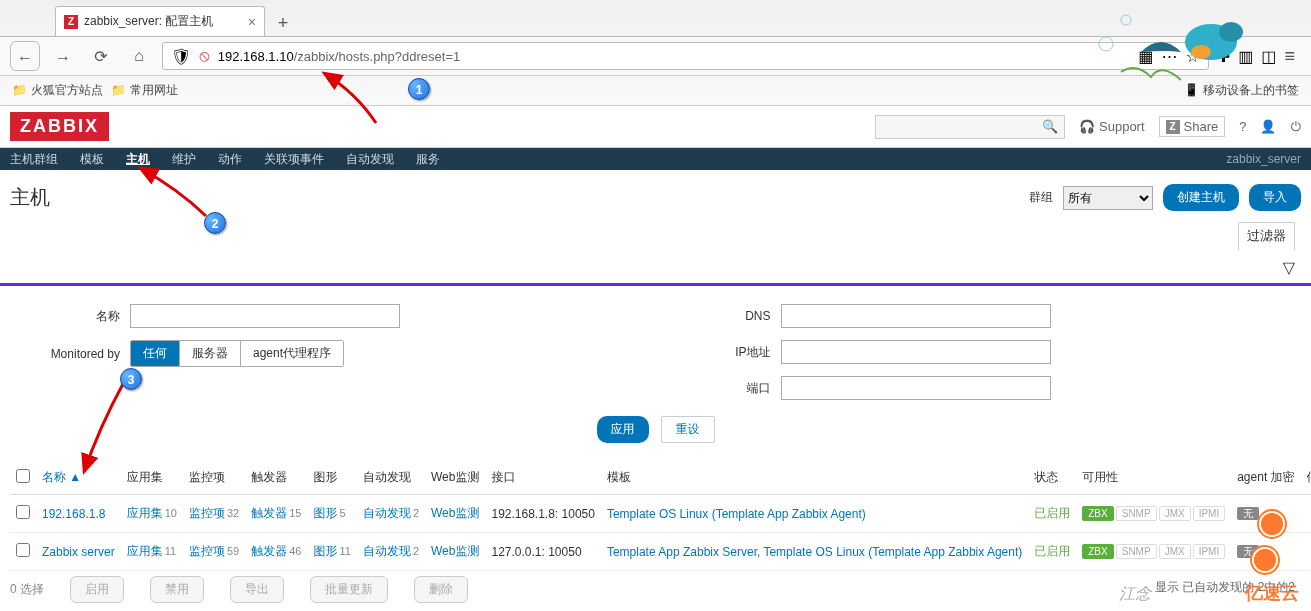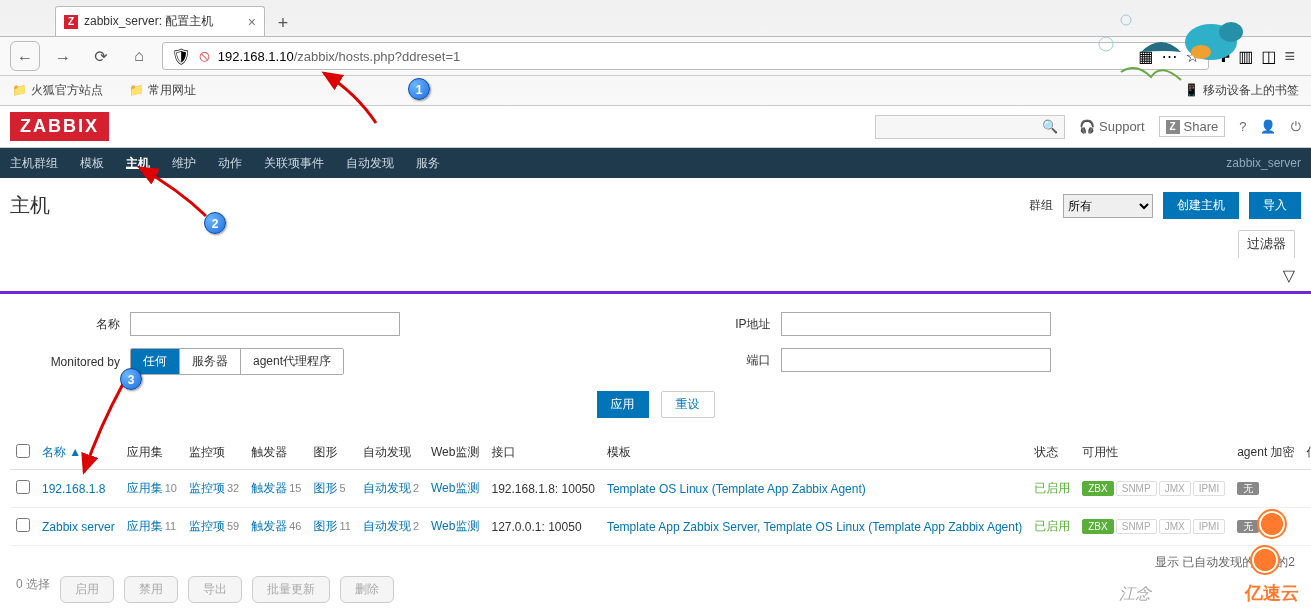--- a/index.html
+++ b/index.html
@@ -10,50 +10,50 @@
 .tab { height: 30px; width: 210px; background: #fff; border: 1px solid #bbb; border-bottom: none; border-radius: 3px 3px 0 0; display: flex; align-items: center; padding: 0 8px; font-size: 12px; color: #333; gap: 6px; }
 .tab .favicon { width:14px; height:14px; background:#d4202f; color:#fff; font-size:10px; text-align:center; line-height:14px; font-weight:bold; }
 .tab .close { margin-left:auto; color:#777; font-size:14px; cursor:pointer; }
 .new-tab { width:28px; height:26px; text-align:center; line-height:26px; color:#555; font-size:18px; margin-left:4px; cursor:pointer; }
 .addr-bar { height:40px; display:flex; align-items:center; padding:0 10px; gap:8px; background:#f9f9f9; border-top:1px solid #bbb; border-bottom:1px solid #ccc; }
 .nav-btn { width:30px; height:30px; border:1px solid #bbb; border-radius:6px; display:flex; align-items:center; justify-content:center; color:#555; font-size:16px; cursor:pointer; }
 .nav-btn.flat { border:none; }
 .url-box { flex:1; height:28px; border:1px solid #bbb; border-radius:3px; display:flex; align-items:center; padding:0 8px; background:#fff; gap:8px; }
 .url-text { flex:1; font-size:13px; color:#666; }
 .url-text .host { color:#000; }
-.bm-bar { height:28px; display:flex; align-items:center; padding:0 12px; gap:26px; font-size:12px; color:#444; }
+.bm-bar { height:28px; display:flex; align-items:center; padding:0 12px; gap:8px; font-size:12px; color:#444; }
 .bm-item { display:flex; align-items:center; gap:4px; cursor:pointer; }
 .bm-item::before { content:"📁"; font-size:12px; }
 .bm-right { margin-left:auto; cursor:pointer; display:flex; align-items:center; gap:4px; }
 .bm-right::before { content:"📱"; }
 .bird { position:absolute; right:10px; top:2px; width:220px; height:90px; pointer-events:none; }
 .bird svg { width:100%; height:100%; }
 
 .zbx-header { height:42px; background:#fff; display:flex; align-items:center; padding:0 10px; border-bottom:1px solid #ccc; position:relative; }
 .zbx-logo { background:#d4202f; color:#fff; font-weight:bold; font-size:18px; letter-spacing:2px; padding:4px 10px; margin-right:20px; }
 .zbx-nav { display:flex; gap:22px; font-size:13px; color:#333; }
 .zbx-nav span { cursor:pointer; padding:4px 0; }
 .zbx-nav .active { color:#0275b8; border-bottom:3px solid #1f2c33; }
 .zbx-right { margin-left:auto; display:flex; align-items:center; gap:14px; color:#666; font-size:13px; }
 .zbx-search { width:190px; height:24px; border:1px solid #ccc; background:#f6f6f6; display:flex; align-items:center; padding:0 6px; }
 .zbx-search input { border:none; background:transparent; flex:1; outline:none; font-size:12px; }
 .share-box { border:1px solid #ccc; padding:2px 6px; display:flex; align-items:center; gap:4px; }
 .z-badge { width:14px; height:14px; background:#888; color:#fff; font-size:10px; text-align:center; line-height:14px; font-weight:bold; }
 
-.zbx-subnav { height:30px; background:#1f3a4d; display:flex; align-items:center; padding:0 10px; gap:22px; font-size:12px; color:#cdd9e2; }
+.zbx-subnav { height:22px; background:#1f3a4d; display:flex; align-items:center; padding:0 10px; gap:22px; font-size:12px; color:#cdd9e2; }
 .zbx-subnav span { cursor:pointer; }
 .zbx-subnav .active { color:#fff; font-weight:bold; text-decoration:underline; }
 .zbx-user { margin-left:auto; color:#8fa8bb; }
 
 .page-head { display:flex; align-items:center; padding:14px 10px 10px; }
 .page-title { font-size:20px; color:#333; }
 .page-head-right { margin-left:auto; display:flex; align-items:center; gap:10px; font-size:12px; }
 .grp-label { color:#333; }
 .grp-select { width:90px; height:24px; border:1px solid #aaa; font-size:12px; }
-.btn-blue { background:#0275b8; color:#fff; border:none; padding:5px 14px; font-size:12px; cursor:pointer; border-radius:0; }
+.btn-blue { background:#0275b8; color:#fff; border:none; padding:5px 14px; font-size:12px; cursor:pointer; border-radius:10px; }
 .btn-white { background:#fff; border:1px solid #ccc; padding:4px 14px; font-size:12px; cursor:pointer; color:#0275b8; border-radius:2px; }
 
 .filter-tab { display:flex; justify-content:flex-end; padding:0 16px 6px; align-items:flex-end; gap:8px; font-size:13px; color:#333; border-bottom:3px solid #6d28d9;flex-direction:column; }
 .filter-tab .lbl { padding:4px 8px; border:1px solid #ccc; border-bottom:2px solid #fff; border-radius:2px 2px 0 0; position:relative; top:1px; background:#fff; }
 .funnel { font-size:16px; }
 
 .filter-body { padding:18px 30px 10px; display:flex; gap:110px; }
 .filter-col { display:flex; flex-direction:column; gap:12px; flex:1; }
 .filter-row { display:flex; align-items:center; gap:10px; }
 .filter-row label { width:90px; text-align:right; font-size:12px; color:#333; }
@@ -74,21 +74,21 @@
 .cnt { color:#888; font-size:11px; margin-left:2px; }
 .status-on { color:#5aae3a; cursor:pointer;margin-top:8px; }
 .avail { display:flex; gap:2px; }
 .av-box { padding:1px 5px; font-size:10px; color:#aaa; border:1px solid #ddd; border-radius:2px; }
 .av-box.on { background:#5aae3a; color:#fff; border-color:#5aae3a; }
 .enc-box { background:#888; color:#fff; padding:1px 6px; font-size:10px; border-radius:2px; }
 .chk { width:14px; height:14px; }
 
 .table-foot { text-align:right; padding:8px 16px; font-size:12px; color:#666; }
 
-.bottom-bar { position:absolute; bottom:8px; left:16px; display:flex; gap:10px; font-size:12px; color:#888; }
+.bottom-bar { position:absolute; bottom:8px; left:10px; display:flex; align-items:center; gap:26px; font-size:12px; color:#888; }
 .bottom-bar button { border:1px solid #ccc; background:#f5f5f5; color:#aaa; padding:4px 14px; font-size:12px; cursor:not-allowed; border-radius:6px; }
 
 .watermark { position:absolute; right:12px; bottom:6px; display:flex; align-items:center; gap:6px;flex-direction:column; }
 .watermark .circ { width:30px; height:30px; border-radius:50%; background:radial-gradient(circle,#ff7a2e 58%,#ffe 62%); border:2px solid #ff7a2e; }
 .watermark .txt { color:#ff7a2e; font-size:18px; font-weight:bold; }
 .wm-text { position:absolute; right:160px; bottom:6px; color:#aaa; font-size:16px; font-style:italic; }
 
 .marker { position:absolute; width:22px; height:22px; border-radius:50%; background:radial-gradient(circle at 30% 30%,#6bb6ff,#1d6fe0); border:1px solid #0b4aa0; color:#fff; font-weight:bold; font-size:12px; text-align:center; line-height:22px; box-shadow:1px 1px 2px rgba(0,0,0,.4); pointer-events:none; }
 .arrow-svg { position:absolute; pointer-events:none; }
 </style>
@@ -194,20 +194,24 @@
     <div class="filter-row">
       <label>Monitored by</label>
       <div class="seg">
         <button class="on">任何</button>
         <button>服务器</button>
         <button>agent代理程序</button>
       </div>
     </div>
   </div>
   <div class="filter-col right">
+    <div class="filter-row">
+        <label>DNS</label>
+        <input type="text" style="">
+      </div>
     <div class="filter-row">
         <label>IP地址</label>
         <input type="text" style="">
       </div>
     <div class="filter-row">
         <label>端口</label>
         <input type="text" style="">
       </div>
   </div>
 </div>

